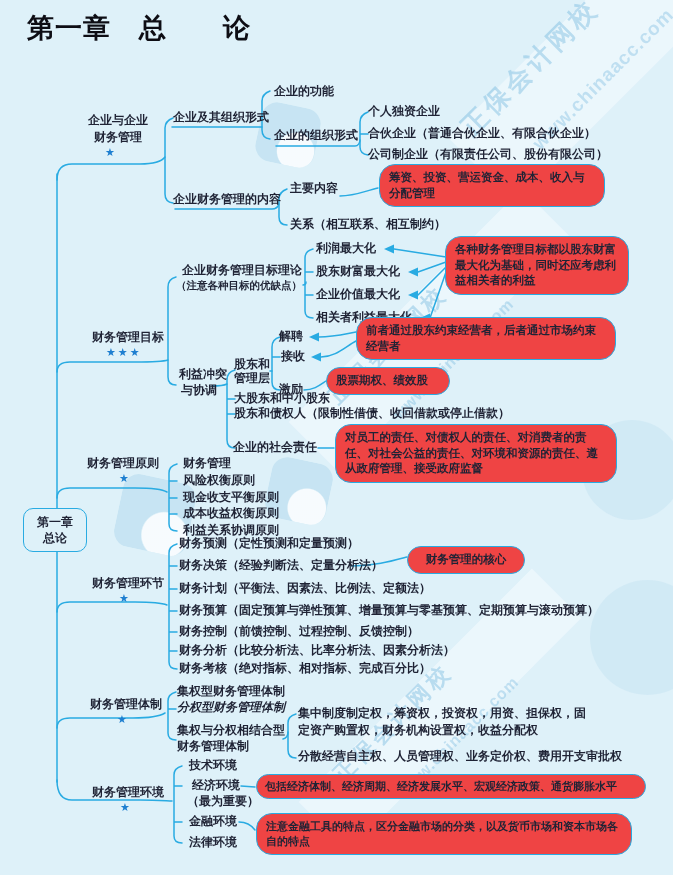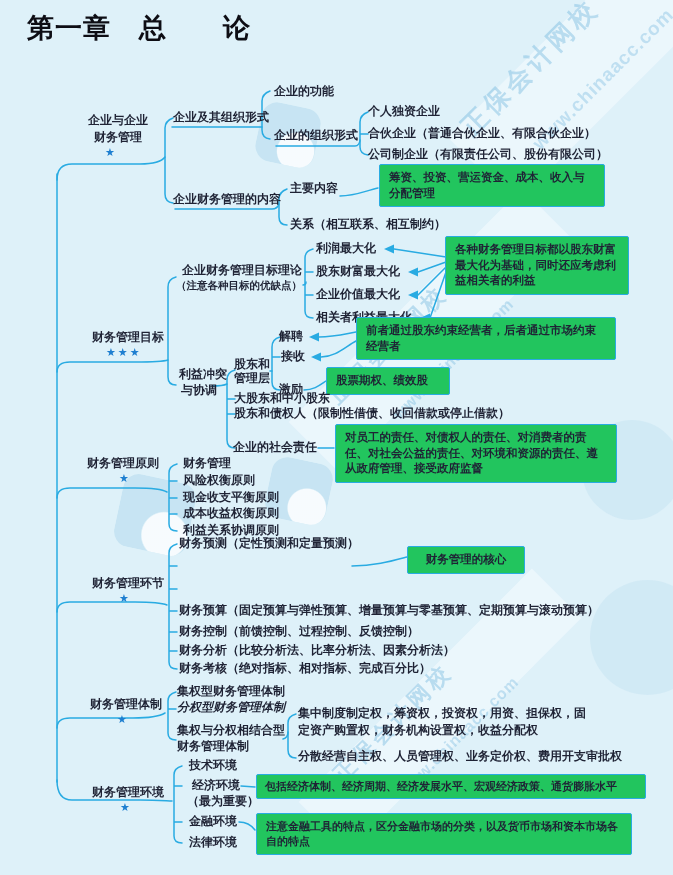--- a/index.html
+++ b/index.html
@@ -13,21 +13,21 @@
   .ghost{position:absolute;border-radius:16px;transform:rotate(12deg);
          background:radial-gradient(circle at 68% 74%, rgba(255,255,255,0.85) 0 30%, transparent 32%), rgba(170,212,235,0.45);}
   .gcircle{position:absolute;border-radius:50%;background:rgba(198,228,243,0.55);}
   
   svg.links{position:absolute;left:0;top:0;}
   
   .t{position:absolute;font-size:12px;font-weight:700;line-height:1.15;white-space:nowrap;}
   .small{font-size:10.5px;}
   .star{position:absolute;font-size:11px;font-weight:400;color:#1e7fd0;letter-spacing:2px;
         font-family:"DejaVu Sans",sans-serif;}
-  .box{position:absolute;border:1.5px solid #29abe2;border-radius:2px;background:#22c55e;
+  .box{position:absolute;border:1.5px solid #29abe2;border-radius:16px;background:#ef4444;
        padding:5px 9px;font-size:11.5px;font-weight:700;line-height:1.35;white-space:normal;}
   .title{position:absolute;left:27px;top:10px;font-size:27px;font-weight:700;color:#0d0d14;letter-spacing:1px;}
   .rootbox{position:absolute;left:23px;top:508px;width:62px;height:42px;border:1.6px solid #29abe2;
            border-radius:10px;background:#def1f9;display:flex;flex-direction:column;align-items:center;
            justify-content:center;font-size:12px;font-weight:700;line-height:1.35;}
 </style>
 </head>
 <body>
 
 <div id="stage">
@@ -96,20 +96,24 @@
       <polygon points="408,272 418,267.5 418,276.5"></polygon>
       <polygon points="408,295 418,290.5 418,299.5"></polygon>
       <polygon points="420,318 430,313.5 430,322.5"></polygon>
       <polygon points="309,337 319,332.5 319,341.5"></polygon>
       <polygon points="311,357 321,352.5 321,361.5"></polygon>
     </g>
   </svg>
 
   <div class="title">第一章　总　　论</div>
 
+  <div class="rootbox">
+    <span>第一章</span>
+    <span>总论</span>
+  </div>
 
   <div class="t" style="left:88px;top:114px;">企业与企业</div>
   <div class="t" style="left:94px;top:131px;">财务管理</div>
   <div class="star" style="left:105px;top:146px;">★</div>
   <div class="t" style="left:173px;top:111px;">企业及其组织形式</div>
   <div class="t" style="left:274px;top:85px;">企业的功能</div>
   <div class="t" style="left:274px;top:129px;">企业的组织形式</div>
   <div class="t" style="left:368px;top:105px;">个人独资企业</div>
   <div class="t" style="left:368px;top:148px;">公司制企业（有限责任公司、股份有限公司）</div>
   <div class="t" style="left:368px;top:127px;">合伙企业（普通合伙企业、有限合伙企业）</div>
@@ -145,20 +149,22 @@
   <div class="star" style="left:119px;top:472px;">★</div>
   <div class="t" style="left:183px;top:457px;">财务管理</div>
   <div class="t" style="left:183px;top:474px;">风险权衡原则</div>
   <div class="t" style="left:183px;top:491px;">现金收支平衡原则</div>
   <div class="t" style="left:183px;top:507px;">成本收益权衡原则</div>
   <div class="t" style="left:183px;top:524px;">利益关系协调原则</div>
 
   <div class="t" style="left:92px;top:577px;">财务管理环节</div>
   <div class="star" style="left:119px;top:592px;">★</div>
   <div class="t" style="left:179px;top:537px;">财务预测（定性预测和定量预测）</div>
+  <div class="t" style="left:179px;top:559px;">财务决策（经验判断法、定量分析法）</div>
+  <div class="t" style="left:179px;top:582px;">财务计划（平衡法、因素法、比例法、定额法）</div>
   <div class="t" style="left:179px;top:604px;">财务预算（固定预算与弹性预算、增量预算与零基预算、定期预算与滚动预算）</div>
   <div class="t" style="left:179px;top:625px;">财务控制（前馈控制、过程控制、反馈控制）</div>
   <div class="t" style="left:179px;top:644px;">财务分析（比较分析法、比率分析法、因素分析法）</div>
   <div class="t" style="left:179px;top:662px;">财务考核（绝对指标、相对指标、完成百分比）</div>
   <div class="box" style="left:407px;top:546px;width:98px;text-align:center;">财务管理的核心</div>
 
   <div class="t" style="left:90px;top:698px;">财务管理体制</div>
   <div class="star" style="left:117px;top:713px;">★</div>
   <div class="t" style="left:177px;top:685px;">集权型财务管理体制</div>
   <div class="t" style="left:177px;top:701px;font-style:italic;">分权型财务管理体制</div>

